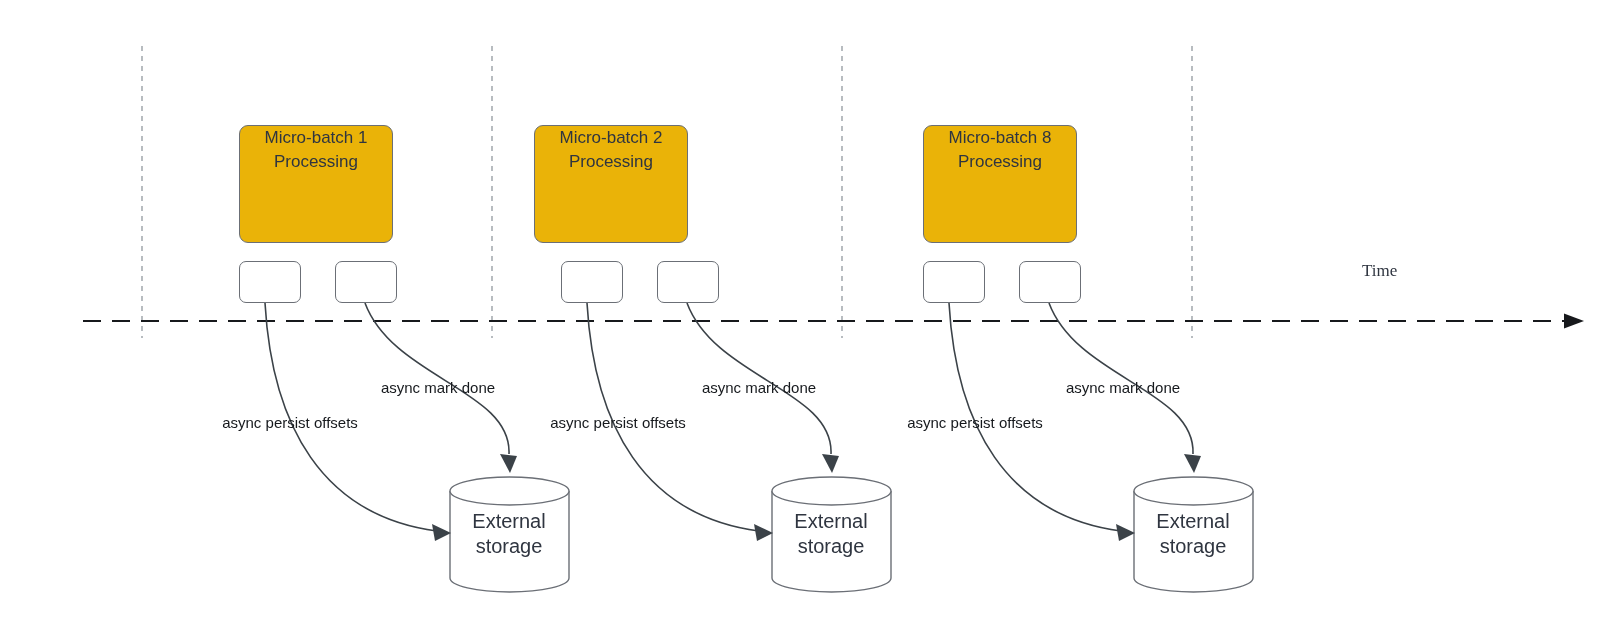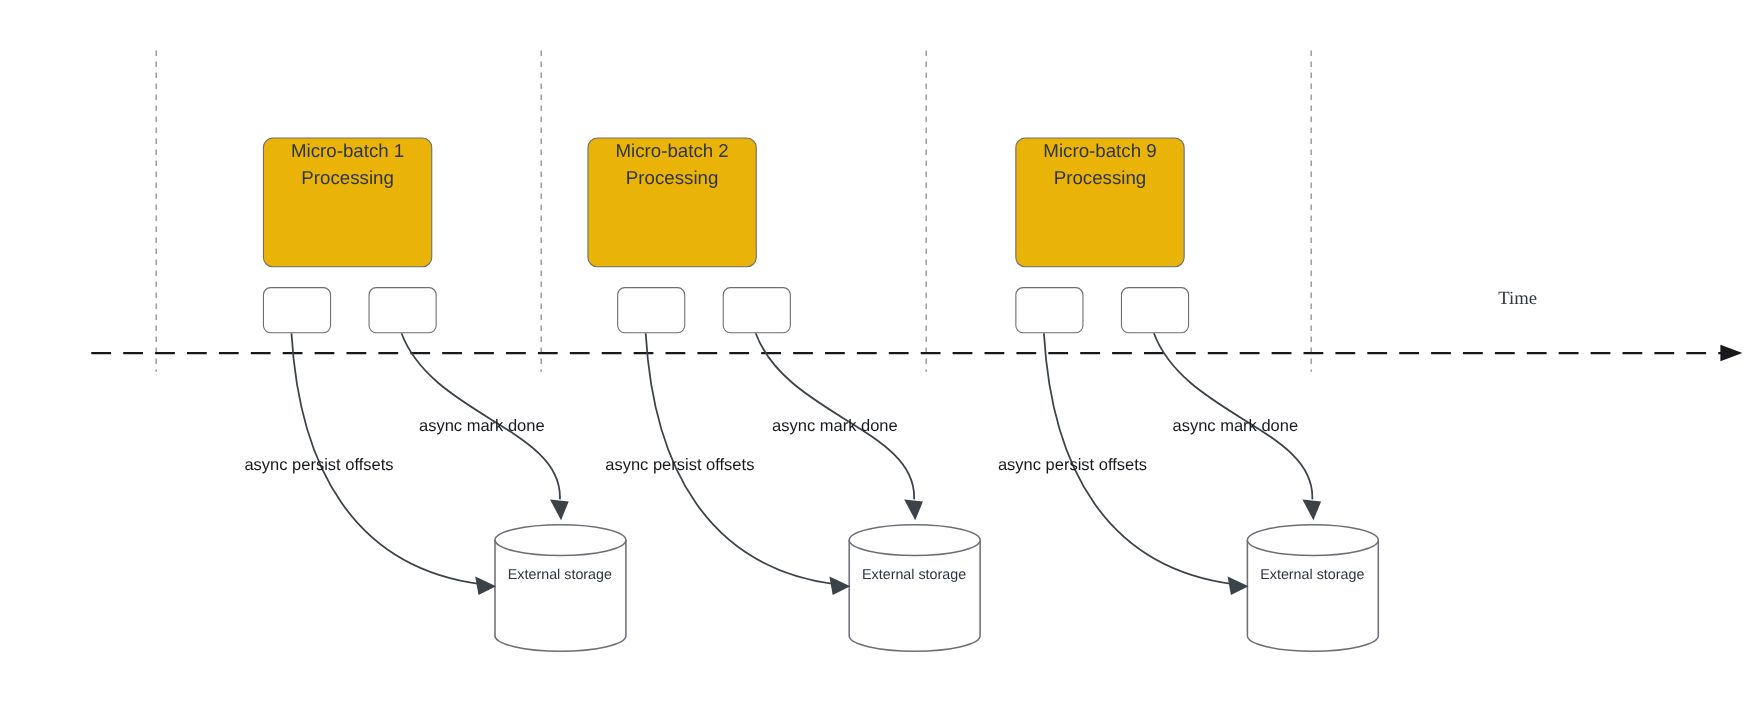--- a/index.html
+++ b/index.html
@@ -25,21 +25,21 @@
     position:absolute;width:62px;height:42px;box-sizing:border-box;
     border:1.4px solid var(--box-border,#6b6f76);border-radius:7px;background:#fff;
   }
   .blabel{
     position:absolute;width:220px;text-align:center;
     font-size:15px;font-weight:normal;color:var(--label-text,#16191d);
   }
   .blabel.mark{width:180px;}
   .storage{
     position:absolute;width:120px;text-align:center;
-    font-size:13px;line-height:25px;color:var(--text,#2f3540);
+    font-size:20px;line-height:25px;color:var(--text,#2f3540);
   }
   .timelabel{
     position:absolute;left:1362px;top:261px;
     font-size:17px;color:var(--text,#2f3540);font-family:Liberation Serif, serif;
   }
 </style>
 </head>
 <body>
 
 <div class="canvas">
@@ -96,21 +96,21 @@
     </div>
     <div class="smallbox" style="left:561px;top:261px;"></div>
     <div class="smallbox" style="left:657px;top:261px;"></div>
     <div class="blabel" style="left:508px;top:414px;">async persist offsets</div>
     <div class="blabel mark" style="left:669px;top:379px;">async mark done</div>
     <div class="storage" style="left:771px;top:509px;">External storage</div>
   </div>
 
   <div>
     <div class="bigbox" style="left:923px;top:125px;">
-      <div class="inner">Micro-batch 9 Processing</div>
+      <div class="inner">Micro-batch 8 Processing</div>
     </div>
     <div class="smallbox" style="left:923px;top:261px;"></div>
     <div class="smallbox" style="left:1019px;top:261px;"></div>
     <div class="blabel" style="left:865px;top:414px;">async persist offsets</div>
     <div class="blabel mark" style="left:1033px;top:379px;">async mark done</div>
     <div class="storage" style="left:1133px;top:509px;">External storage</div>
   </div>
 
   <div class="timelabel">Time</div>
 

